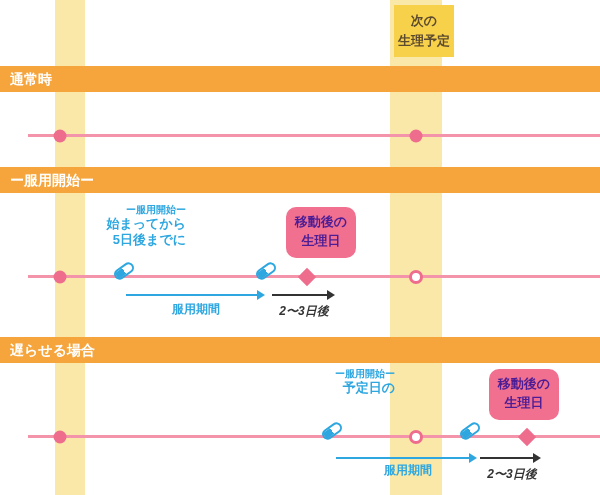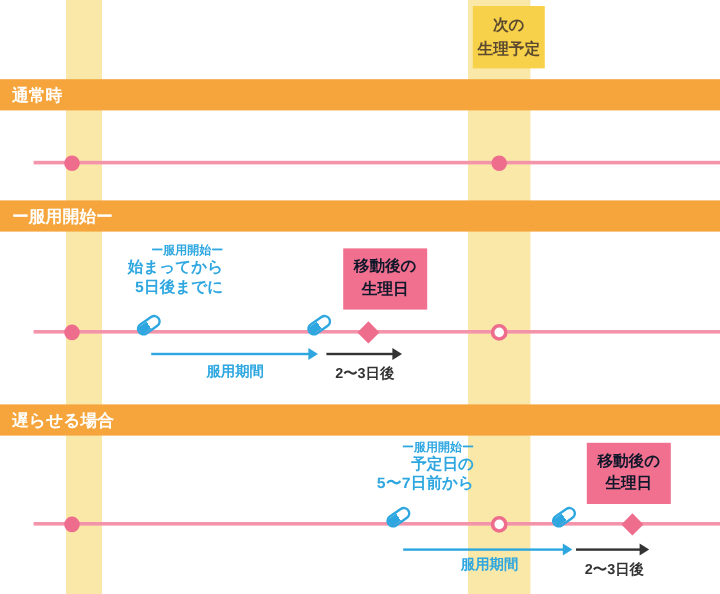--- a/index.html
+++ b/index.html
@@ -31,38 +31,38 @@
   .dot { width:13px; height:13px; border-radius:50%; background:#EE6D8D; }
   .circle-open { width:14px; height:14px; border-radius:50%; background:#ffffff; border:3px solid #EE6D8D; }
   .diamond { width:13px; height:13px; background:#EE6D8D; transform:translate(-50%,-50%) rotate(45deg); }
   .pill { width:22px; height:11px; border-radius:6px; border:2px solid #2EA7E0;
           background:linear-gradient(90deg,#2EA7E0 0 50%,#ffffff 50% 100%);
           transform:translate(-50%,-50%) rotate(-35deg); }
 
   
   .note { position:absolute; text-align:right; color:#2EA7E0; font-weight:bold; z-index:3; }
   .note .small { font-size:10px; line-height:1.3; }
-  .note .big { font-size:13px; line-height:1.25;font-family:Liberation Mono, monospace; }
+  .note .big { font-size:13px; line-height:1.25; }
 
   
   .arrow { position:absolute; height:2px; z-index:3; }
   .arrow::after { content:""; position:absolute; right:-3px; top:-4px; width:0; height:0;
                   border-top:5px solid transparent; border-bottom:5px solid transparent;
                   border-left:8px solid #000; }
   .arrow.blue { background:#2EA7E0; }
   .arrow.blue::after { border-left-color:#2EA7E0; }
   .arrow.black { background:#333333; }
   .arrow.black::after { border-left-color:#333333; }
 
   .arrow-label { position:absolute; text-align:center; font-weight:bold; z-index:3; }
   .arrow-label.blue { color:#2EA7E0; font-size:12px; line-height:1.25; }
-  .arrow-label.black { color:#333333; font-size:12px; }
+  .arrow-label.black { color:#333333; font-size:12px;font-style:italic; }
 
   
-  .badge { position:absolute; width:70px; background:#F2708F; border-radius:0; color:#0f172a;
+  .badge { position:absolute; width:70px; background:#F2708F; border-radius:10px; color:#4c1d95;
            font-weight:bold; font-size:13px; text-align:center; padding:6px 0 7px;
            line-height:1.45; z-index:3; }
 </style>
 </head>
 <body>
 
 <div class="canvas">
 
   <div class="band band-left"></div>
   <div class="band band-right"></div>
@@ -106,21 +106,20 @@
   </div>
   <div class="marker diamond" style="left:307px; top:277px"></div>
   <div class="marker circle-open" style="left:416px; top:277px"></div>
 
   <div class="tl" style="top:435px"></div>
   <div class="marker dot" style="left:60px; top:437px"></div>
 
   <div class="note" style="left:269px; top:367px; width:126px">
     <div class="small">ー服用開始ー</div>
     <div class="big">予定日の</div>
-    <div class="big">5〜7日前から</div>
   </div>
 
   <div class="marker pill" style="left:332px; top:431px"></div>
   <div class="marker circle-open" style="left:416px; top:437px"></div>
   <div class="marker pill" style="left:470px; top:431px"></div>
 
   <div class="arrow blue" style="left:336px; top:457px; width:138px"></div>
   <div class="arrow-label blue" style="left:338px; top:463px; width:140px">
     <div>服用期間</div>
   </div>

